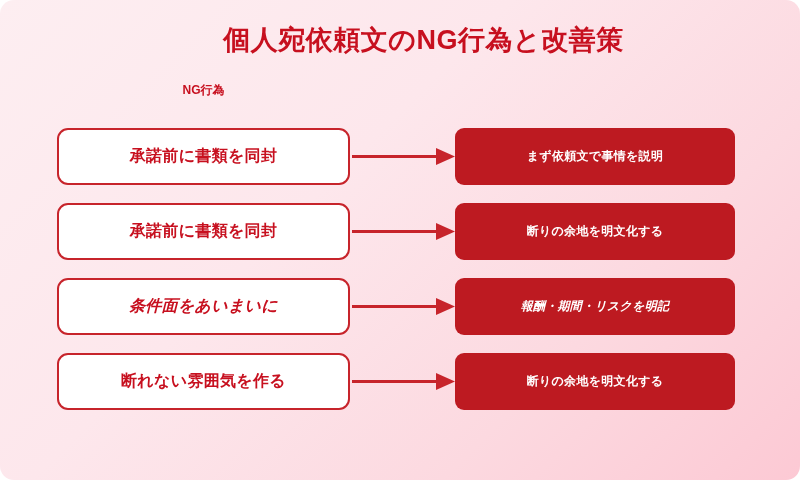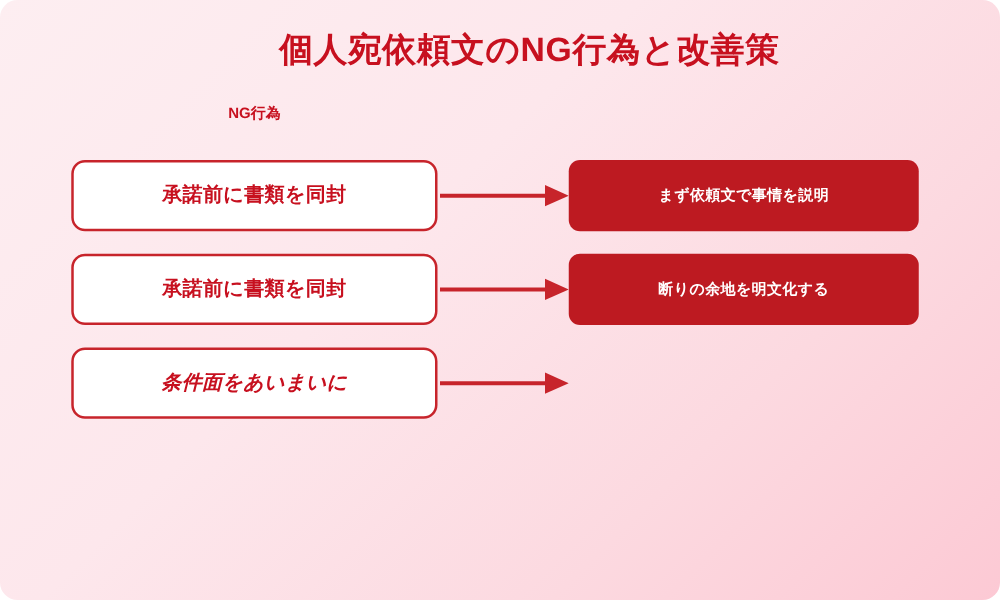--- a/index.html
+++ b/index.html
@@ -142,16 +142,33 @@
   <div class="row row-2">
     <div class="ng-box">
       <span class="label">条件面をあいまいに</span>
     </div>
     <div class="arrow">
       <svg width="103" height="57" viewBox="0 0 103 57" xmlns="http://www.w3.org/2000/svg">
         <line x1="0" y1="28.5" x2="86" y2="28.5" stroke="#c7242b" stroke-width="3.2"></line>
         <polygon points="84,20 103,28.5 84,37" fill="#c7242b"></polygon>
       </svg>
     </div>
+    <div class="fix-box">
+      <span class="label">報酬・期間・リスクを明記</span>
+    </div>
   </div>
 
+  <div class="row row-3">
+    <div class="ng-box">
+      <span class="label">断れない雰囲気を作る</span>
+    </div>
+    <div class="arrow">
+      <svg width="103" height="57" viewBox="0 0 103 57" xmlns="http://www.w3.org/2000/svg">
+        <line x1="0" y1="28.5" x2="86" y2="28.5" stroke="#c7242b" stroke-width="3.2"></line>
+        <polygon points="84,20 103,28.5 84,37" fill="#c7242b"></polygon>
+      </svg>
+    </div>
+    <div class="fix-box">
+      <span class="label">断りの余地を明文化する</span>
+    </div>
+  </div>
 
 </div>
 
 </body></html>

